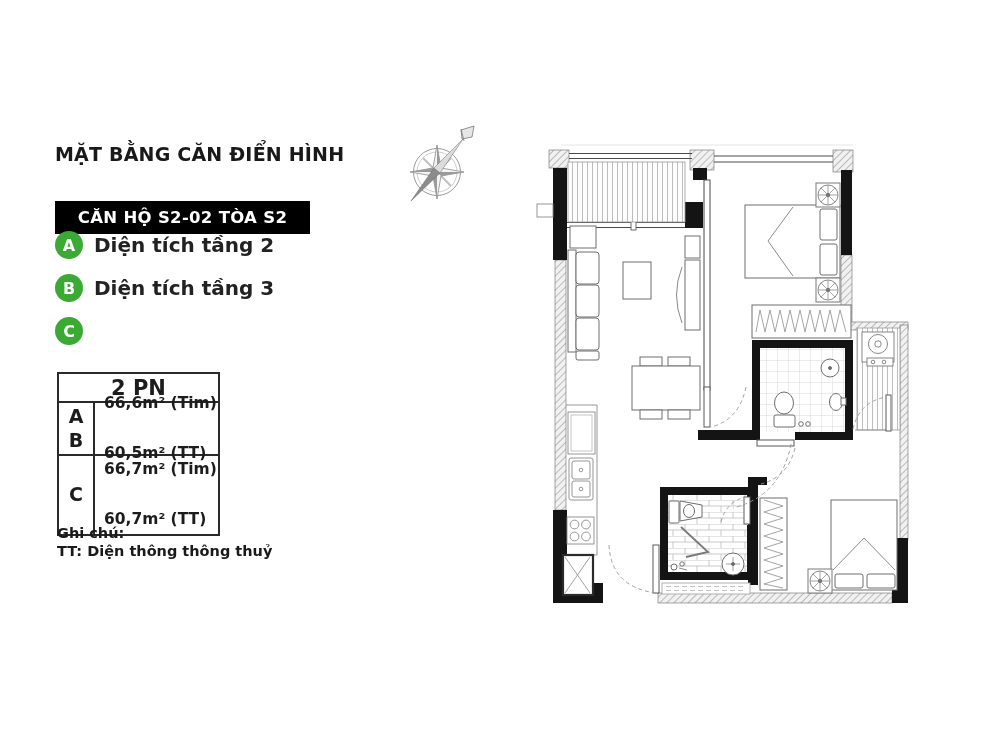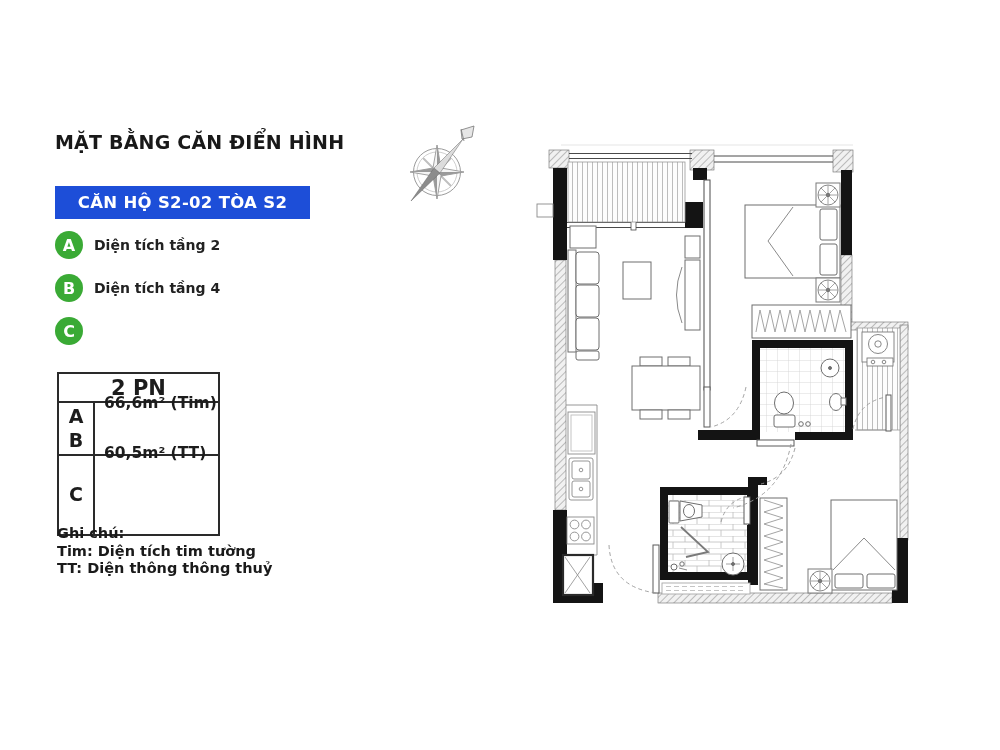--- a/index.html
+++ b/index.html
@@ -1,59 +1,59 @@
 <!DOCTYPE html>
 <html><head>
 <meta charset="utf-8">
 <style>
   * { margin:0; padding:0; box-sizing:border-box; }
   html,body { width:1000px; height:750px; background:#fff; overflow:hidden; }
   body { position:relative; font-family:"DejaVu Sans","Liberation Sans",sans-serif; color:#1c1c1c; }
 
   .abs { position:absolute; }
 
-  #title { left:55px; top:131px; font-size:19px; font-weight:800; letter-spacing:.2px; color:#191919; white-space:nowrap; }
+  #title { left:55px; top:143px; font-size:19px; font-weight:800; letter-spacing:.2px; color:#191919; white-space:nowrap; }
 
   #badge { left:55px; top:186px; width:255px; height:33px; display:flex; align-items:center; justify-content:center;
            color:#fff; font-size:16.5px; font-weight:700; letter-spacing:.3px; white-space:nowrap; }
 
   #legend { left:55px; top:231px; }
   .legend-item { display:flex; align-items:center; height:28px; margin-bottom:15px; }
   .legend-dot { width:28px; height:28px; border-radius:50%; color:#fff; font-weight:700; font-size:16px;
                 display:flex; align-items:center; justify-content:center; flex:0 0 28px; }
-  .legend-label { margin-left:11px; font-size:14px; font-weight:600; color:#222; white-space:nowrap; }
+  .legend-label { margin-left:11px; font-size:20px; font-weight:600; color:#222; white-space:nowrap; }
 
   #area-table { left:57px; top:372px; width:163px; border:2px solid #2a2a2a; background:#fff; }
   .at-header { height:29px; border-bottom:2px solid #2a2a2a; display:flex; align-items:center; justify-content:center;
                font-size:21px; font-weight:700; }
   .at-row { display:flex; border-bottom:2px solid #2a2a2a; }
   .at-row:last-child { border-bottom:none; }
   .at-keys { width:36px; border-right:2px solid #2a2a2a; display:flex; flex-direction:column; align-items:center; justify-content:center;
              font-size:19px; font-weight:600; line-height:1.25; }
   .at-vals { flex:1; display:flex; flex-direction:column; justify-content:center; padding-left:9px;
              font-size:15.5px; font-weight:700; line-height:1.4; white-space:nowrap;gap:28px; }
   .r1 { height:53px; } .r2 { height:78px; }
 
   #notes { left:57px; top:525px; font-size:14.5px; font-weight:700; line-height:17.5px; color:#1a1a1a; white-space:nowrap; }
 </style>
 </head>
 <body>
 
 <div id="title" class="abs">MẶT BẰNG CĂN ĐIỂN HÌNH</div>
 
-<div id="badge" class="abs" style="background: #1d4ed8;">CĂN HỘ S2-02 TÒA S2</div>
+<div id="badge" class="abs" style="background: #000000; margin-top: 15px;">CĂN HỘ S2-02 TÒA S2</div>
 
 <div id="legend" class="abs">
   <div class="legend-item">
     <div class="legend-dot" style="background: rgb(58, 170, 53);">A</div>
     <div class="legend-label">Diện tích tầng 2</div>
   </div>
   <div class="legend-item">
     <div class="legend-dot" style="background: rgb(58, 170, 53);">B</div>
-    <div class="legend-label">Diện tích tầng 4</div>
+    <div class="legend-label">Diện tích tầng 3</div>
   </div>
   <div class="legend-item">
     <div class="legend-dot" style="background: rgb(58, 170, 53);">C</div>
   </div>
 </div>
 
 <div id="area-table" class="abs">
   <div class="at-header">2 PN</div>
   <div class="at-row r1">
     <div class="at-keys">
@@ -62,26 +62,29 @@
     </div>
     <div class="at-vals">
       <div>66,6m² (Tim)</div>
       <div>60,5m² (TT)</div>
     </div>
   </div>
   <div class="at-row r2">
     <div class="at-keys">
       <span>C</span>
     </div>
+    <div class="at-vals">
+      <div>66,7m² (Tim)</div>
+      <div>60,7m² (TT)</div>
+    </div>
   </div>
 </div>
 
 <div id="notes" class="abs">
   <div>Ghi chú:</div>
-  <div>Tim: Diện tích tim tường</div>
   <div>TT: Diện thông thông thuỷ</div>
 </div>
 
 <svg class="abs" style="left:398px; top:124px;" width="78" height="88" viewBox="0 0 78 88">
   <circle cx="39" cy="48" r="23.5" fill="none" stroke="#9b9b9b" stroke-width="1"></circle>
   <circle cx="39" cy="48" r="20" fill="none" stroke="#c2c2c2" stroke-width="0.8"></circle>
   <path d="M39,48 L53,34 M39,48 L53,62 M39,48 L25,62 M39,48 L25,34" stroke="#c0c0c0" stroke-width="2"></path>
   <polygon points="39,21 43,44 66,48 43,52 39,75 35,52 12,48 35,44" fill="#f4f4f4" stroke="#8a8a8a" stroke-width="0.8"></polygon>
   <path d="M39,21 L43,44 L39,48 Z M66,48 L43,52 L39,48 Z M39,75 L35,52 L39,48 Z M12,48 L35,44 L39,48 Z" fill="#9a9a9a"></path>
   <polygon points="13,77 36,44 42,49" fill="#8c8c8c" stroke="#666" stroke-width="0.5"></polygon>

